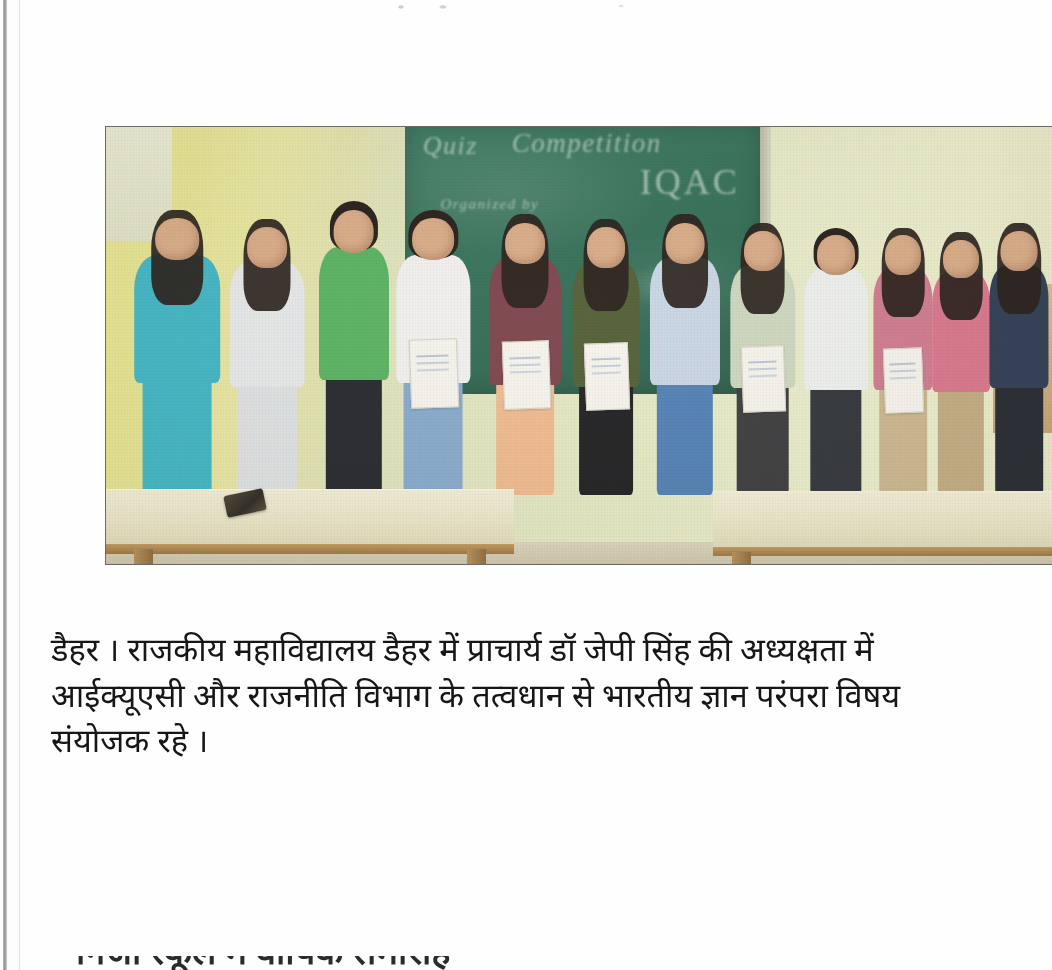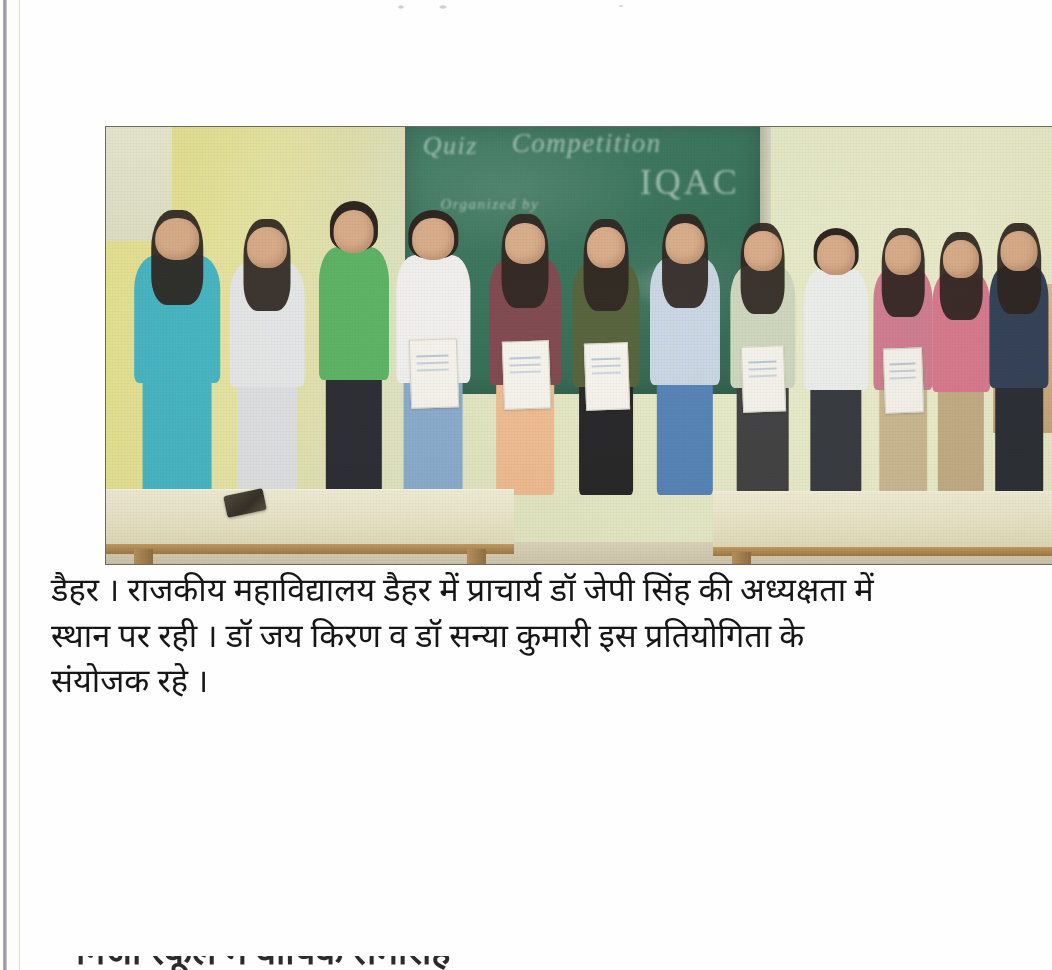--- a/index.html
+++ b/index.html
@@ -227,21 +227,21 @@
   .photo-soft {
     position: absolute; inset: 0;
     background: radial-gradient(ellipse 110% 110% at 50% 45%, rgba(255,255,255,.06), rgba(90,80,60,.10));
     pointer-events: none;
   }
 
   
   .body-text {
     position: absolute;
     left: 30px;
-    top: 568px;
+    top: 628px;
     width: 990px;
     font-size: 32.5px;
     line-height: 45.5px;
     color: #161616;
     font-family: "Liberation Serif", "DejaVu Serif", serif;
   }
   .body-text .ln { white-space: nowrap; display: block; }
 
   
   .ghost-bottom {
@@ -383,21 +383,21 @@
       <div class="desk" style="left:64%; bottom:3.5%; width:38%; height:13%;"></div>
       <div class="desk-edge" style="left:64%; bottom:1.8%; width:38%; height:2.2%;"></div>
       <div class="desk-leg" style="left:66%; bottom:0%; width:2%; height:2.8%;"></div>
 
       <div class="photo-soft"></div>
       <div class="grain"></div>
     </figure>
 
     <div class="body-text" id="body-text">
         <span class="ln">डैहर । राजकीय महाविद्यालय डैहर में प्राचार्य डॉ जेपी सिंह की अध्यक्षता में</span>
-        <span class="ln">स्थान पर रही । डॉ जय किरण व डॉ सन्या कुमारी इस प्रतियोगिता के</span>
+        <span class="ln">आईक्यूएसी और राजनीति विभाग के तत्वधान से भारतीय ज्ञान परंपरा विषय</span>
         <span class="ln">संयोजक रहे ।</span>
       </div>
 
     <div class="ghost-bottom">
       <span>निजी स्कूल में वार्षिक समारोह</span>
     </div>
 
   </div>
 </div>
 

